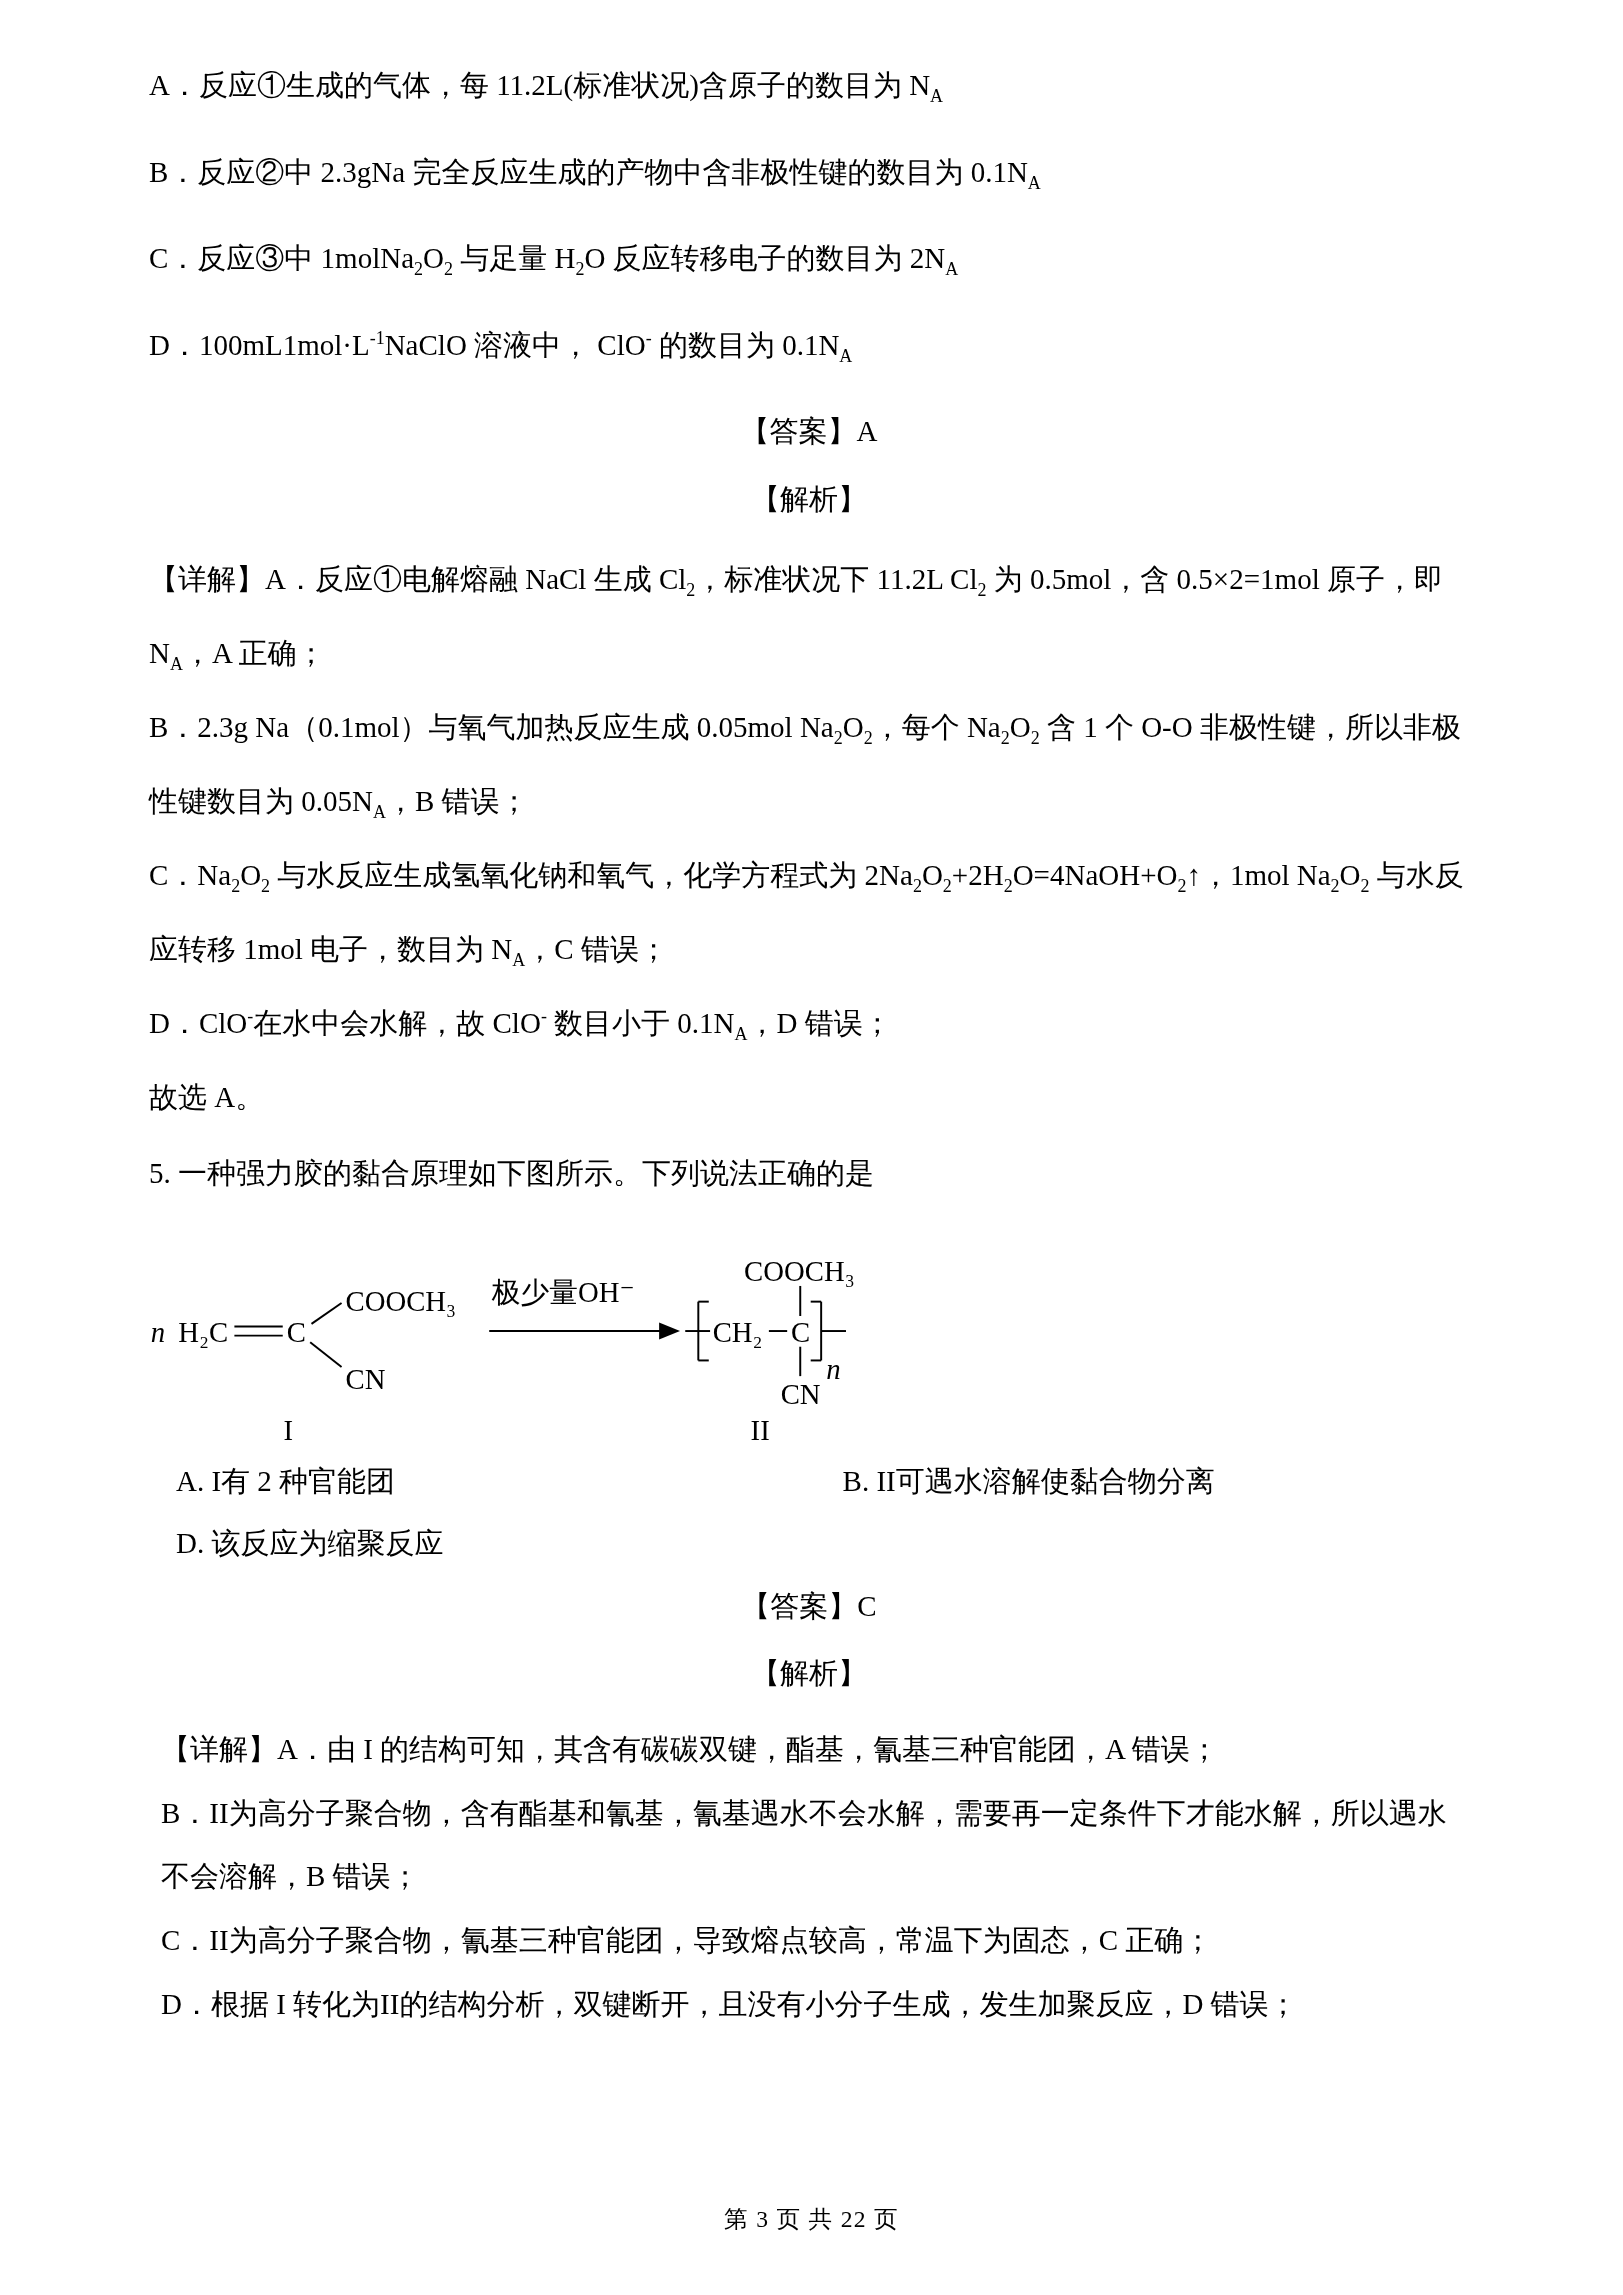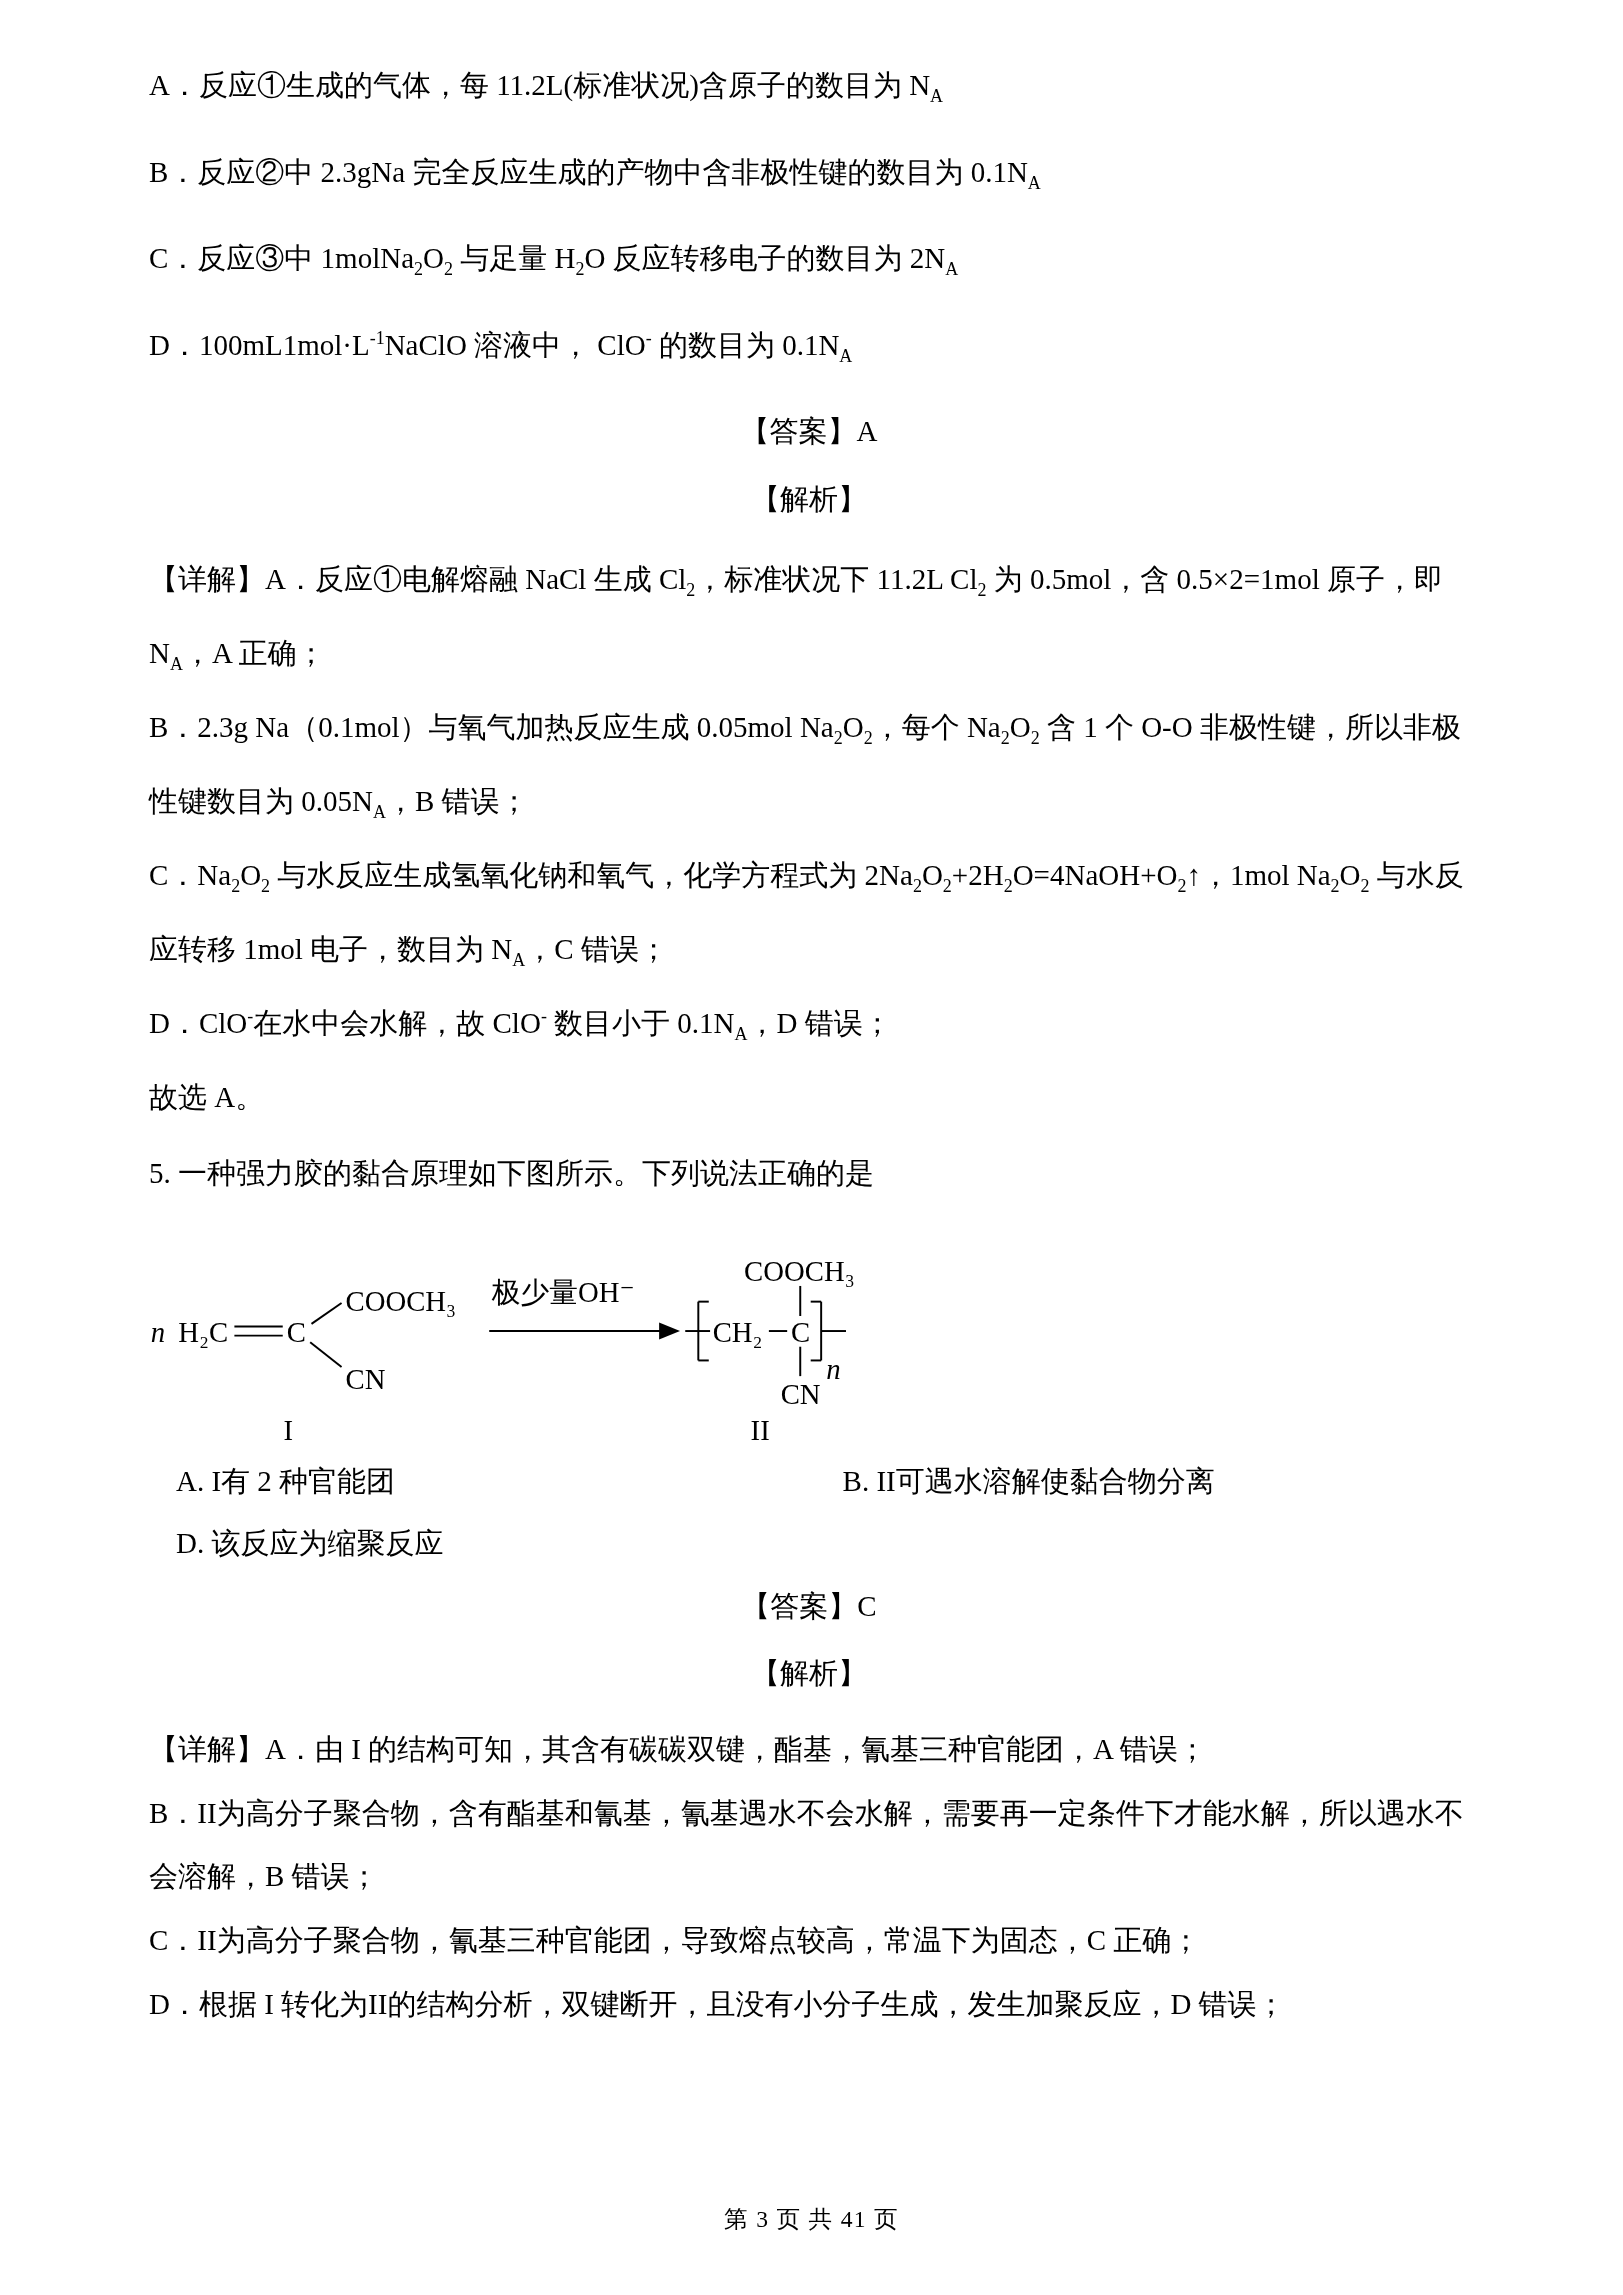--- a/index.html
+++ b/index.html
@@ -31,21 +31,21 @@
     font-size: 44px;
     fill: #000;
   }
 
   .opt-grid {
     display: grid;
     grid-template-columns: 50.5% 49.5%;
   }
   .opt-grid p { line-height: 1.55; margin-bottom: 17px; margin-left: 27px; }
 
-  .details-q5 p { line-height: 2.2; }
+  .details-q5 p { line-height: 2.2; margin-left: 12px; }
 
   .footer {
     position: absolute;
     left: 0;
     bottom: 60px;
     width: 100%;
     text-align: center;
     font-size: 23.6px;
     letter-spacing: 1.3px;
   }
@@ -136,14 +136,14 @@
 
   <div class="details-q5">
     <p>【详解】A．由 I 的结构可知，其含有碳碳双键，酯基，氰基三种官能团，A 错误；</p>
     <p>B．II为高分子聚合物，含有酯基和氰基，氰基遇水不会水解，需要再一定条件下才能水解，所以遇水不会溶解，B 错误；</p>
     <p>C．II为高分子聚合物，氰基三种官能团，导致熔点较高，常温下为固态，C 正确；</p>
     <p>D．根据 I 转化为II的结构分析，双键断开，且没有小分子生成，发生加聚反应，D 错误；</p>
   </div>
 
 </div>
 
-<div class="footer">第 3 页 共 41 页</div>
+<div class="footer">第 3 页 共 22 页</div>
 
 
 </body></html>

